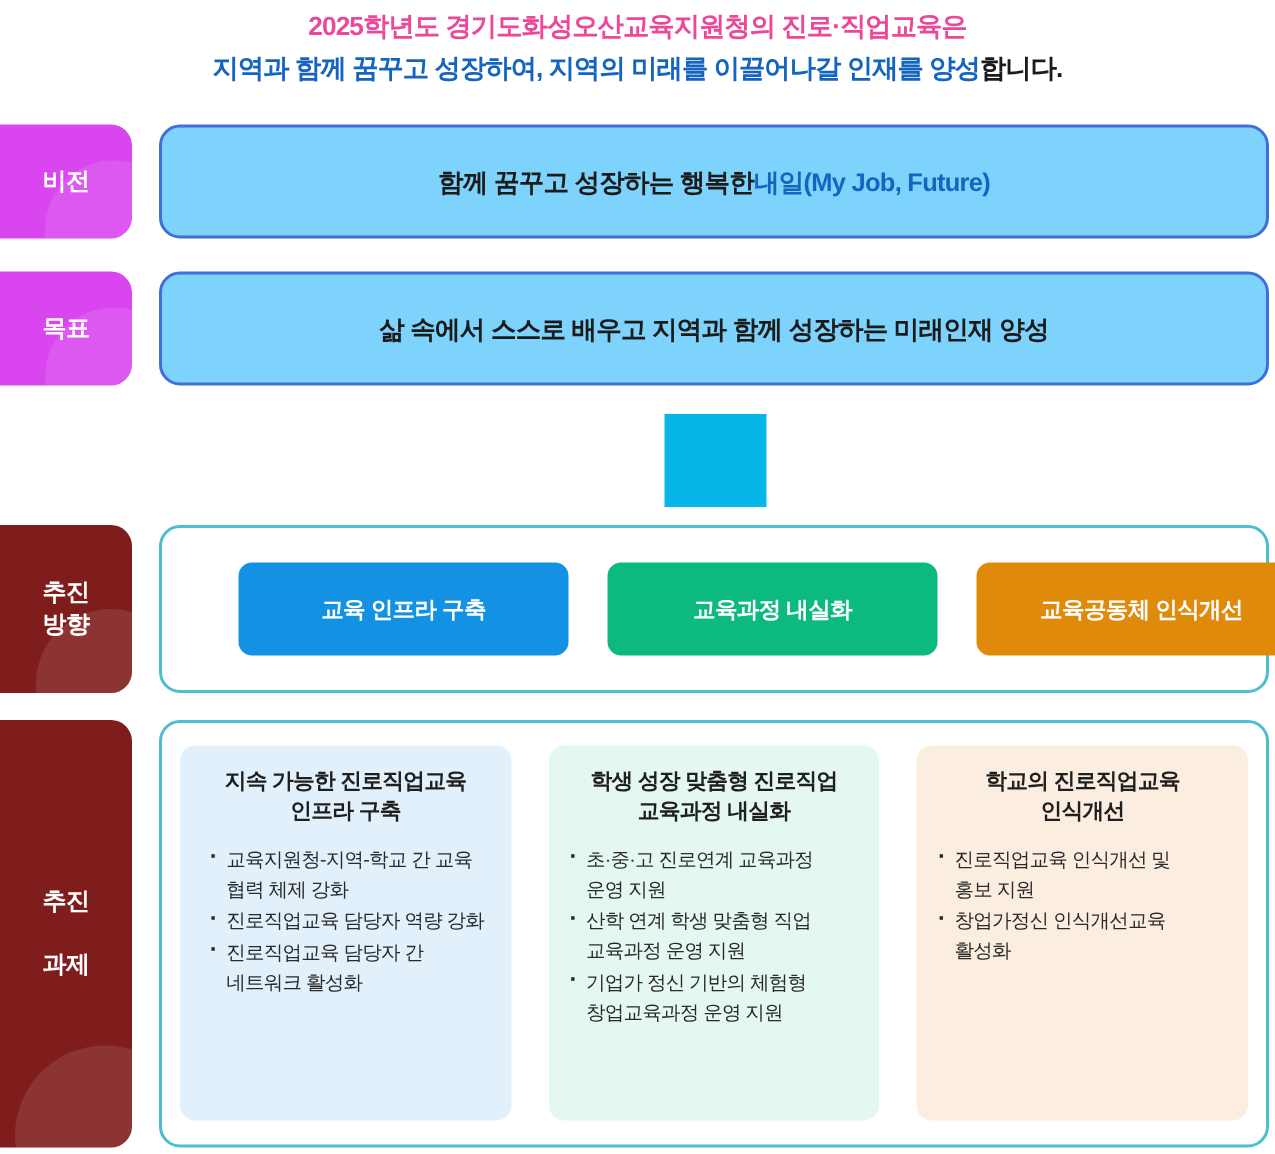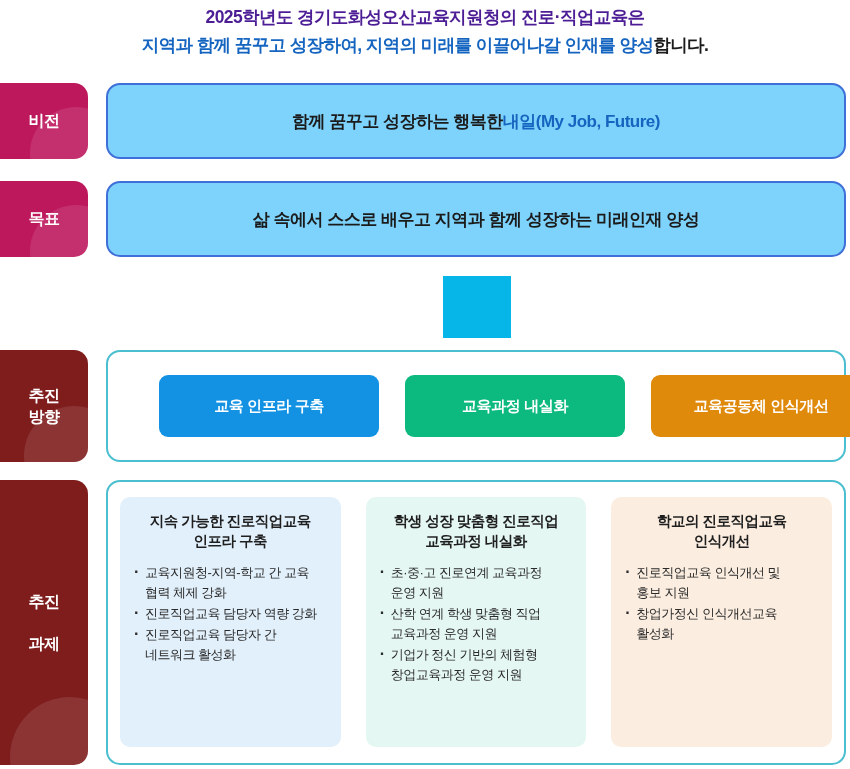--- a/index.html
+++ b/index.html
@@ -24,21 +24,21 @@
   .title-block {
     position: absolute;
     left: 0;
     top: 4px;
     width: 850px;
     text-align: center;
   }
   .title-line1 {
     font-size: 17.5px;
     font-weight: bold;
-    color: #4c1d95;
+    color: #ec4899;
     letter-spacing: -0.6px;
     line-height: 26px;
     white-space: nowrap;
   }
   .title-line2 {
     font-size: 17.5px;
     font-weight: bold;
     letter-spacing: -0.6px;
     line-height: 30px;
     white-space: nowrap;
@@ -65,21 +65,21 @@
   }
   .label-chip .blob {
     position: absolute;
     border-radius: 50%;
     background: rgba(255,255,255,0.10);
     pointer-events: none;
   }
   .label-chip .txt { position: relative; z-index: 2; }
 
   .chip-vision, .chip-goal {
-    background: #be185d;
+    background: #d946ef;
     font-size: 16px;
   }
   .chip-direction, .chip-task {
     background: #7f1d1d;
     font-size: 16px;
   }
 
   
   .panel {
     box-sizing: border-box;
@@ -141,21 +141,21 @@
     display: flex;
     gap: 25px;
   }
   .task-card {
     box-sizing: border-box;
     border-radius: 10px;
     padding: 14px 12px 12px 12px;
     display: flex;
     flex-direction: column;
   }
-  .task-1 { background: #e2f0fb; }
+  .task-1 { background: #e2f0fb; align-items: center; }
   .task-2 { background: #e4f7f2; }
   .task-3 { background: #fbeee0; }
 
   .task-title {
     text-align: center;
     font-size: 14.5px;
     font-weight: bold;
     color: #1f1f1f;
     line-height: 20px;
     letter-spacing: -0.5px;

